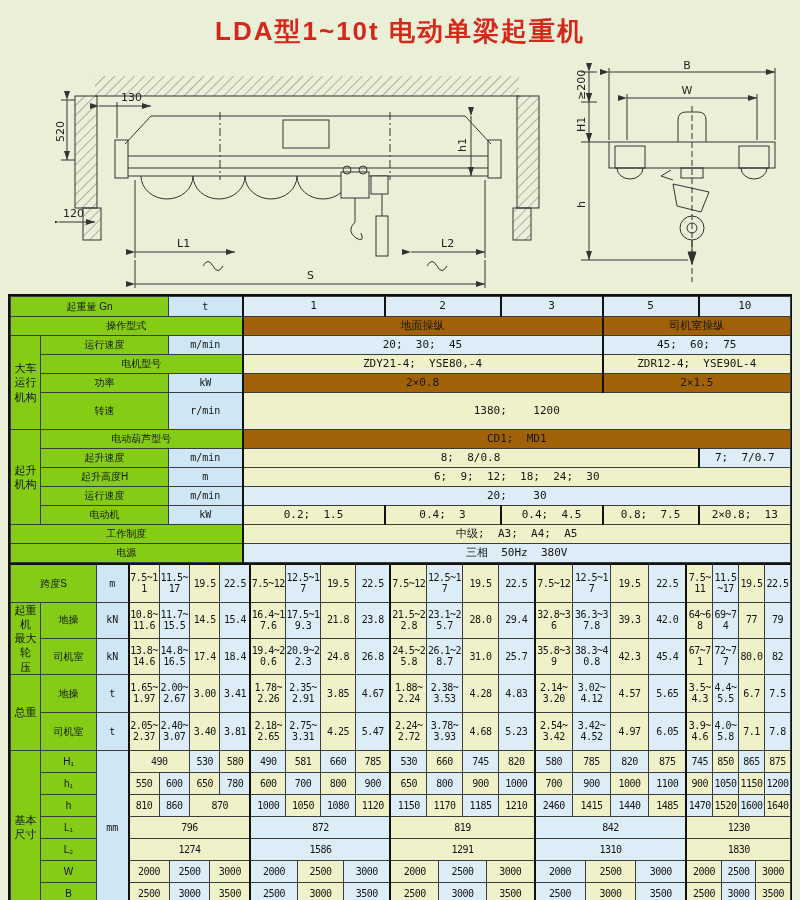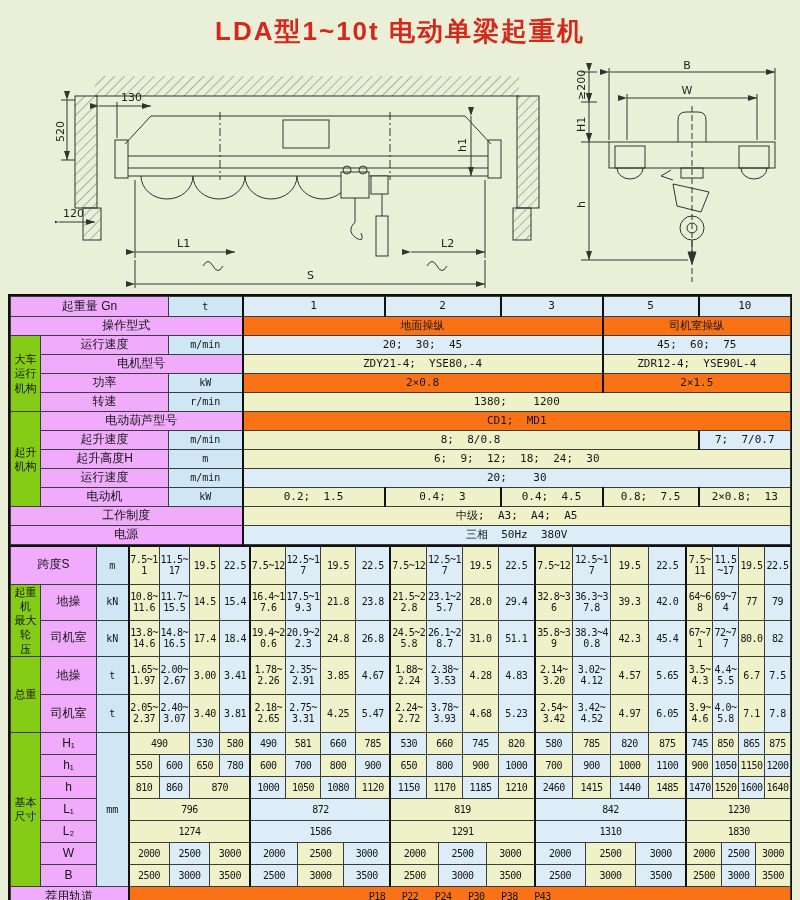--- a/index.html
+++ b/index.html
@@ -6,26 +6,26 @@
   body{width:800px;height:900px;background:#eaf0d8;overflow:hidden;
        font-family:"Liberation Sans","DejaVu Sans",sans-serif;}
   .title{text-align:center;color:#d5281b;font-size:26px;font-weight:bold;
          letter-spacing:2px;padding-top:14px;height:42px;}
   .drawings{position:relative;width:800px;height:238px;}
   .drawings svg text{font-size:11px;fill:#222;font-family:"DejaVu Sans",sans-serif;}
   .tbl-wrap{width:780px;margin:0 auto;border:2px solid #111;background:#f3f6e3;}
   table{border-collapse:collapse;table-layout:fixed;width:780px;}
   td{border:1px solid #3c3c3c;text-align:center;vertical-align:middle;
      padding:0;overflow:hidden;color:#141414;line-height:1.15;}
-  .lab{background:#f0abfc;font-size:12px;}
+  .lab{background:#84cc16;font-size:10px;}
   .unit{background:#cfe7f5;font-size:10px;font-family:"DejaVu Sans Mono",monospace;}
   .sec{background:#84cc16;font-size:11px;white-space:pre-line;line-height:1.3;}
   .y{background:#eff1c8;}
   .b{background:#dcedf8;}
-  .w{background:#f97316;}
+  .w{background:#a16207;}
   .num{font-family:"DejaVu Sans Mono",monospace;font-size:10px;
        letter-spacing:-0.5px;word-break:break-all;}
   #tbl-upper .num{font-size:11px;letter-spacing:0;}
   .hl{border-left:2px solid #111;}
   #tbl-lower tr:first-child td{border-top:2px solid #111;}
 </style>
 </head>
 <body>
 
 <div class="title">LDA型1~10t 电动单梁起重机</div>
@@ -185,21 +185,21 @@
           <td class="lab" colspan="2">电机型号</td>
           <td class="y num hl" colspan="3">ZDY21-4;&nbsp; YSE80,-4</td>
           <td class="y num hl" colspan="2">ZDR12-4;&nbsp; YSE90L-4</td>
         </tr>
         <tr style="height: 19px; padding-left: 12px;">
           <td class="lab" colspan="1">功率</td>
           <td class="unit">kW</td>
           <td class="w num hl" colspan="3">2×0.8</td>
           <td class="w num hl" colspan="2">2×1.5</td>
         </tr>
-        <tr style="height: 19px;">
+        <tr style="height: 37px;">
           <td class="lab" colspan="1">转速</td>
           <td class="unit">r/min</td>
           <td class="y num hl" colspan="5">1380;&nbsp;&nbsp;&nbsp; 1200</td>
         </tr>
         <tr style="height: 19px;">
           <td class="sec" rowspan="5">起升
 机构</td>
           <td class="lab" colspan="2">电动葫芦型号</td>
           <td class="w num hl" colspan="5">CD1;&nbsp; MD1</td>
         </tr>
@@ -363,21 +363,21 @@
           <td class="b num" colspan="3">14.8~16.5</td>
           <td class="y num" colspan="3">17.4</td>
           <td class="b num" colspan="3">18.4</td>
           <td class="y num hl" colspan="3">19.4~20.6</td>
           <td class="b num" colspan="3">20.9~22.3</td>
           <td class="y num" colspan="3">24.8</td>
           <td class="b num" colspan="3">26.8</td>
           <td class="y num hl" colspan="3">24.5~25.8</td>
           <td class="b num" colspan="3">26.1~28.7</td>
           <td class="y num" colspan="3">31.0</td>
-          <td class="b num" colspan="3">51.1</td>
+          <td class="b num" colspan="3">25.7</td>
           <td class="y num hl" colspan="3">35.8~39</td>
           <td class="b num" colspan="3">38.3~40.8</td>
           <td class="y num" colspan="3">42.3</td>
           <td class="b num" colspan="3">45.4</td>
           <td class="y num hl" colspan="3">67~71</td>
           <td class="b num" colspan="3">72~77</td>
           <td class="y num" colspan="3">80.0</td>
           <td class="b num" colspan="3">82</td>
         </tr>
         <tr style="height: 38px;">

